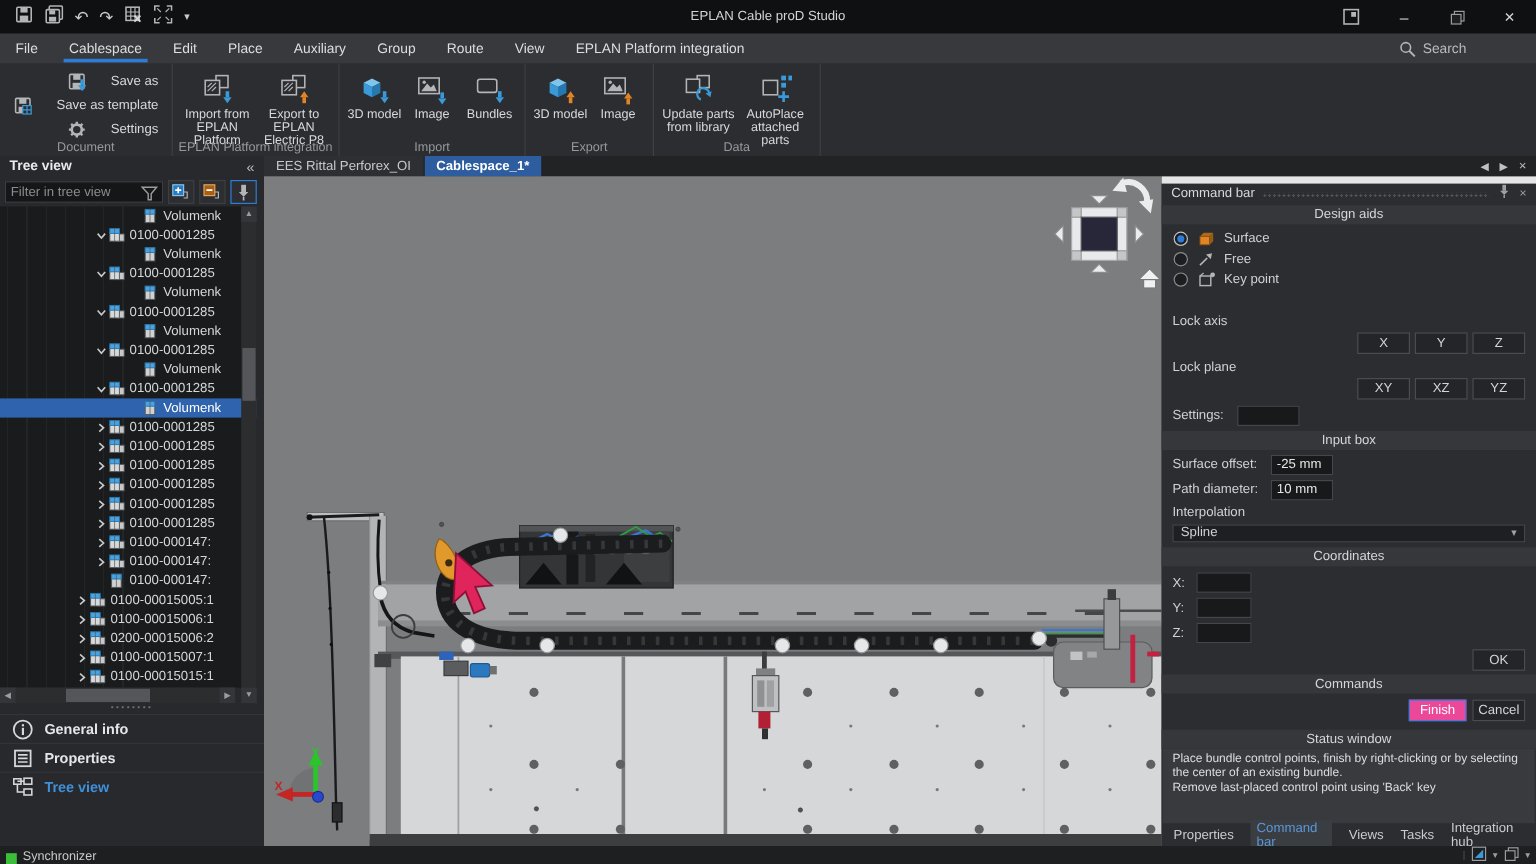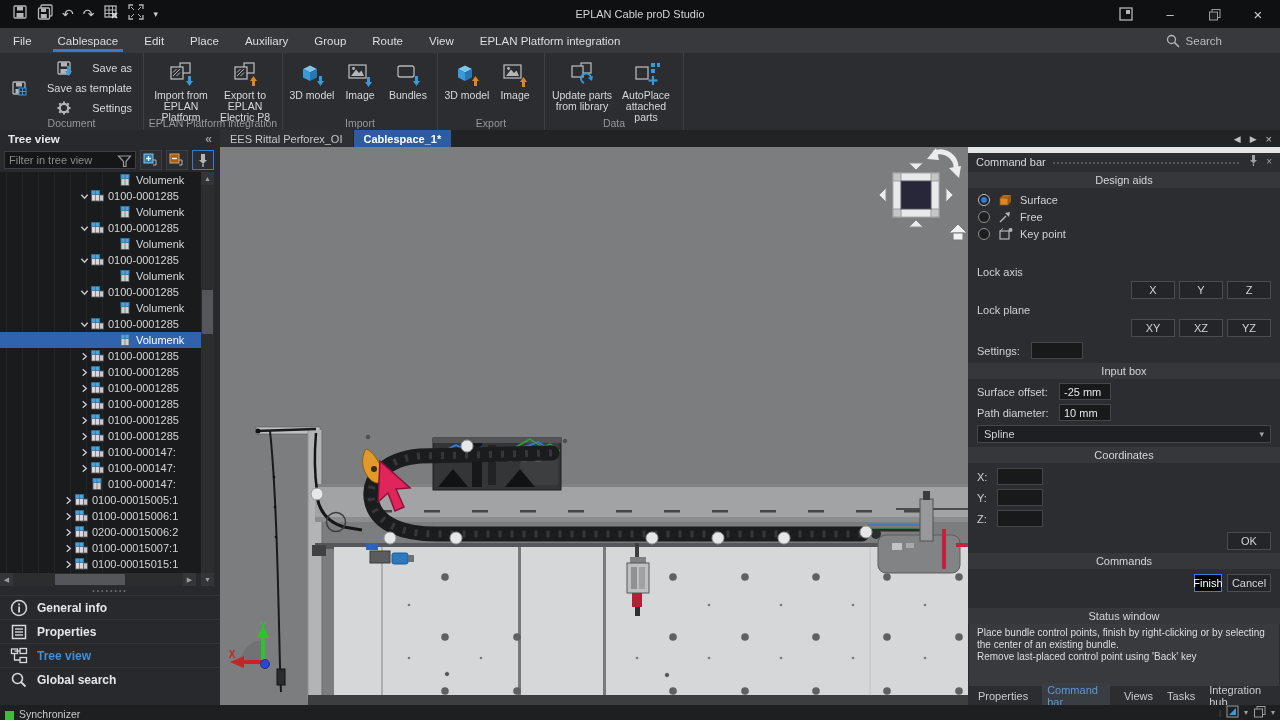--- a/index.html
+++ b/index.html
@@ -98,21 +98,21 @@
   .field-row { display:flex; align-items:center; gap:6px; padding:2px 9px; }
   .field-row .fl { width:76px; }
   .field-row .fl.tiny { width:14px; }
   .tin { height:17px; background:#17191b; border:1px solid #44474a; color:#e4e6e8; font-size:11px; padding:0 4px;
     font-family:inherit; width:52px; }
   .tin.coord { width:46px; }
   .select { margin:2px 9px; height:18px; background:#1d1f22; border:1px solid #44474a; display:flex; align-items:center; padding:0 6px; }
   .select .caret { margin-left:auto; font-size:9px; color:#9fa1a3; }
   .ok-row { display:flex; justify-content:flex-end; padding:3px 9px 1px 9px; }
   .cmd-row { display:flex; justify-content:flex-end; gap:5px; padding:5px 9px; }
-  .pbtn.finish { background:#000000; border-color:#3c7ce0; color:#fff; width:28px; }
+  .pbtn.finish { background:#ec4899; border-color:#3c7ce0; color:#fff; width:48px; }
   .cb-spacer { flex:1; }
   .status-text { margin:0 1px; background:#383a3d; min-height:62px; padding:3px 8px; font-size:10px; line-height:12px; color:#dcdee0; }
   .cb-tabs { height:19px; display:flex; align-items:center; gap:14px; padding:0 10px; font-size:11px; color:#c9cbcd; }
   .cb-tab.active { color:#5b97d8; background:#3a3d41; padding:1px 5px; }
 
   
   .statusbar { position:absolute; left:0; bottom:0; right:0; height:15px; background:#1d1f21;
     display:flex; align-items:flex-end; padding:0 5px; color:#c8cacb; font-size:10.5px; }
   .green-sq { width:9px; height:9px; background:#3bbf3b; margin-right:5px; }
   .sb-right { margin-left:auto; display:flex; align-items:center; gap:5px; color:#9a9c9e; font-size:8px; }
@@ -808,27 +808,20 @@
         </div>
         <div class="nav-item active">
           <svg class="ic " viewBox="0 0 18 18" width="18" height="18">
             <rect x="1.5" y="2" width="6" height="4.5" fill="none" stroke="#d6d8da" stroke-width="1.3"></rect>
             <rect x="10" y="1.5" width="6.5" height="5" fill="none" stroke="#d6d8da" stroke-width="1.3"></rect>
             <rect x="10" y="10.5" width="6.5" height="5" fill="none" stroke="#d6d8da" stroke-width="1.3"></rect>
             <polyline points="4.5,6.5 4.5,13 10,13" fill="none" stroke="#d6d8da" stroke-width="1.3"></polyline>
             <line x1="4.5" y1="4" x2="10" y2="4" stroke="#d6d8da" stroke-width="1.3"></line>
           </svg>
           <span>Tree view</span>
-        </div>
-        <div class="nav-item">
-          <svg class="ic " viewBox="0 0 18 18" width="18" height="18">
-            <circle cx="7.5" cy="7.5" r="5" fill="none" stroke="#d6d8da" stroke-width="1.6"></circle>
-            <line x1="11" y1="11" x2="15.5" y2="15.5" stroke="#d6d8da" stroke-width="1.8"></line>
-          </svg>
-          <span>Global search</span>
         </div>
       </div>
   </div>
 
   <div class="center">
     <svg viewBox="0 0 748 558">
       <rect x="0" y="0" width="748" height="558" fill="#7b7d7f"></rect>
 
       <g>
         <rect x="36" y="280" width="64" height="7" fill="#bcbec0" stroke="#595b5d" stroke-width="0.6"></rect>
@@ -1080,20 +1073,21 @@
     </div>
     <div class="sec-h">Input box</div>
     <div class="field-row" style="padding-top:4px">
       <span class="fl">Surface offset:</span>
       <input class="tin" value="-25 mm" style="">
     </div>
     <div class="field-row">
       <span class="fl">Path diameter:</span>
       <input class="tin" value="10 mm" style="">
     </div>
+    <div class="lbl">Interpolation</div>
     <div class="select">
       <span>Spline</span>
       <span class="caret">▾</span>
     </div>
     <div class="sec-h">Coordinates</div>
     <div class="field-row" style="padding-top:5px">
       <span class="fl tiny">X:</span>
       <input class="tin coord" value="" style="">
     </div>
     <div class="field-row">

